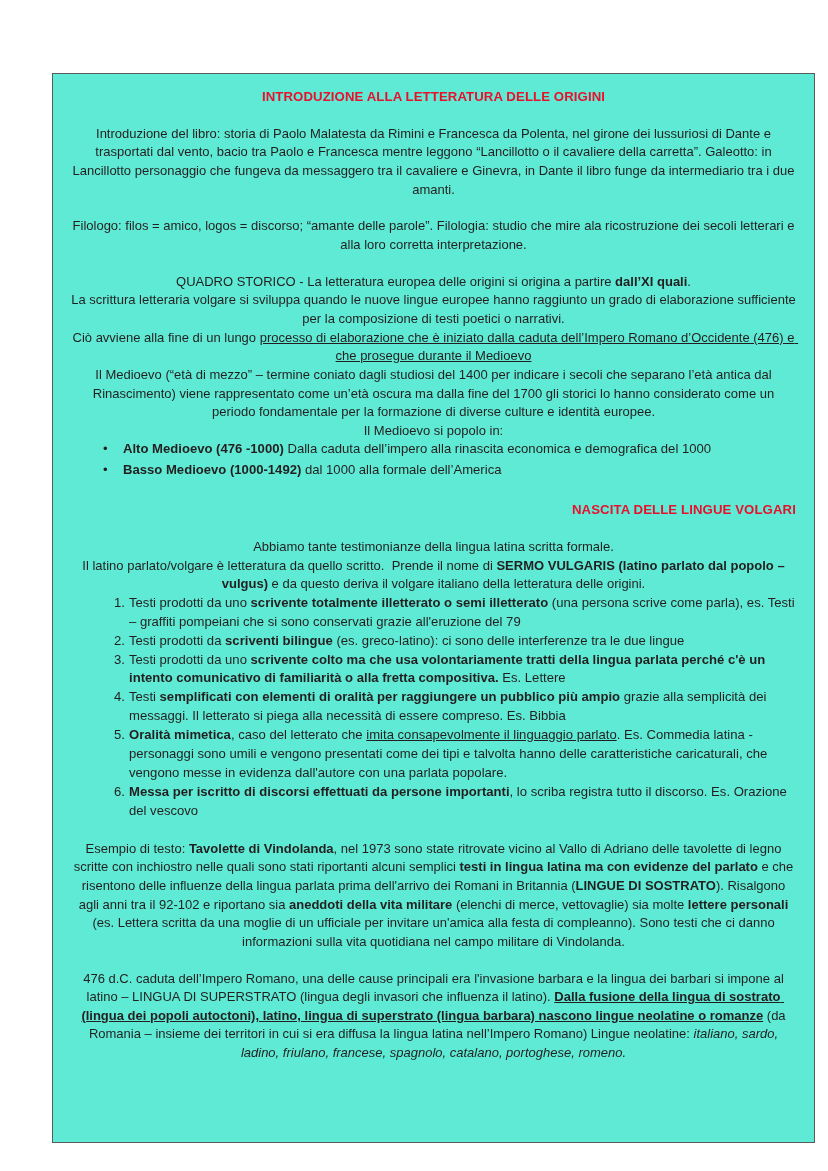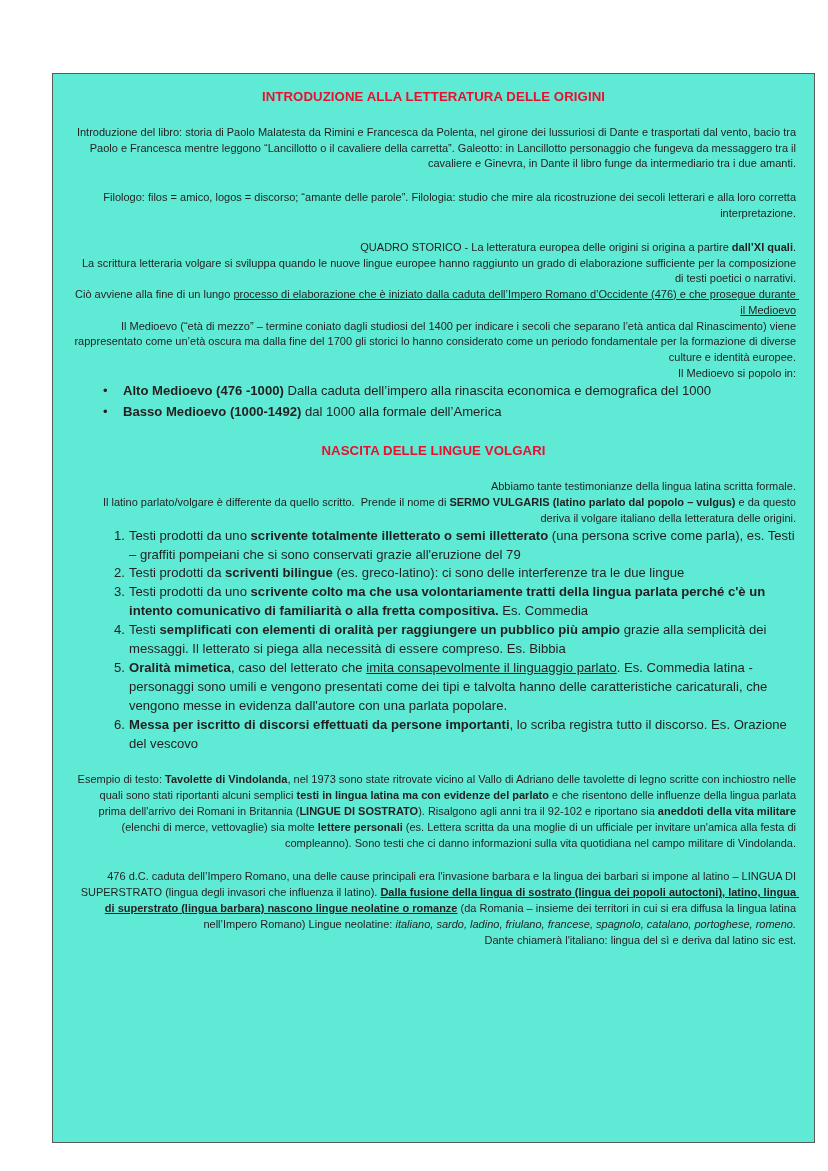--- a/index.html
+++ b/index.html
@@ -35,30 +35,30 @@
     font-size: 13.2px;
     text-align: center;
     letter-spacing: 0.1px;
     margin: 6px 0 0 0;
     line-height: 1.35;
   }
   .section-heading {
     color: #e8112d;
     font-weight: bold;
     font-size: 13.2px;
-    text-align: center;
+    text-align: right;
     letter-spacing: 0.1px;
     margin: 0;
     line-height: 1.35;
   }
   p.para {
-    font-size: 11px;
+    font-size: 13px;
     line-height: 1.435;
     margin: 0;
-    text-align: right;
+    text-align: center;
     white-space: pre-wrap;
   }
   .spacer-lg { height: 19px; }
   .spacer-md { height: 18px; }
   ul.bullets {
     margin: 0;
     padding: 0 0 0 0;
     list-style: none;
   }
   ul.bullets > li {
@@ -133,36 +133,35 @@
     </ul>
 
     <div class="spacer-lg"></div>
 
     <h2 class="section-heading" style="color: rgb(232, 17, 45);">NASCITA DELLE LINGUE VOLGARI</h2>
 
     <div class="spacer-lg"></div>
 
     <p class="para">Abbiamo tante testimonianze della lingua latina scritta formale.</p>
 
-    <p class="para"><span>Il latino parlato/volgare è differente da quello scritto.  Prende il nome di </span><b>SERMO VULGARIS (latino parlato dal popolo – vulgus)</b><span> e da questo deriva il volgare italiano della letteratura delle origini.</span></p>
+    <p class="para"><span>Il latino parlato/volgare è letteratura da quello scritto.  Prende il nome di </span><b>SERMO VULGARIS (latino parlato dal popolo – vulgus)</b><span> e da questo deriva il volgare italiano della letteratura delle origini.</span></p>
 
 
     <ol class="numbers">
       <li><span class="num-mark">1.</span><span>Testi prodotti da uno </span><b>scrivente totalmente illetterato o semi illetterato</b><span> (una persona scrive come parla), es. Testi – graffiti pompeiani che si sono conservati grazie all'eruzione del 79</span></li>
       <li><span class="num-mark">2.</span><span>Testi prodotti da </span><b>scriventi bilingue</b><span> (es. greco-latino): ci sono delle interferenze tra le due lingue</span></li>
-      <li><span class="num-mark">3.</span><span>Testi prodotti da uno </span><b>scrivente colto ma che usa volontariamente tratti della lingua parlata perché c'è un intento comunicativo di familiarità o alla fretta compositiva.</b><span> Es. Commedia</span></li>
+      <li><span class="num-mark">3.</span><span>Testi prodotti da uno </span><b>scrivente colto ma che usa volontariamente tratti della lingua parlata perché c'è un intento comunicativo di familiarità o alla fretta compositiva.</b><span> Es. Lettere</span></li>
       <li><span class="num-mark">4.</span><span>Testi </span><b>semplificati con elementi di oralità per raggiungere un pubblico più ampio</b><span> grazie alla semplicità dei messaggi. Il letterato si piega alla necessità di essere compreso. Es. Bibbia</span></li>
       <li><span class="num-mark">5.</span><b>Oralità mimetica</b><span>, caso del letterato che </span><u>imita consapevolmente il linguaggio parlato</u><span>. Es. Commedia latina - personaggi sono umili e vengono presentati come dei tipi e talvolta hanno delle caratteristiche caricaturali, che vengono messe in evidenza dall'autore con una parlata popolare.</span></li>
       <li><span class="num-mark">6.</span><b>Messa per iscritto di discorsi effettuati da persone importanti</b><span>, lo scriba registra tutto il discorso. Es. Orazione del vescovo</span></li>
     </ol>
 
     <div class="spacer-lg"></div>
 
     <p class="para"><span>Esempio di testo: </span><b>Tavolette di Vindolanda</b><span>, nel 1973 sono state ritrovate vicino al Vallo di Adriano delle tavolette di legno scritte con inchiostro nelle quali sono stati riportanti alcuni semplici </span><b>testi in lingua latina ma con evidenze del parlato</b><span> e che risentono delle influenze della lingua parlata prima dell'arrivo dei Romani in Britannia (</span><b>LINGUE DI SOSTRATO</b><span>). Risalgono agli anni tra il 92-102 e riportano sia </span><b>aneddoti della vita militare</b><span> (elenchi di merce, vettovaglie) sia molte </span><b>lettere personali</b><span> (es. Lettera scritta da una moglie di un ufficiale per invitare un'amica alla festa di compleanno). Sono testi che ci danno informazioni sulla vita quotidiana nel campo militare di Vindolanda.</span></p>
 
     <div class="spacer-md"></div>
 
     <p class="para"><span>476 d.C. caduta dell’Impero Romano, una delle cause principali era l'invasione barbara e la lingua dei barbari si impone al latino – LINGUA DI SUPERSTRATO (lingua degli invasori che influenza il latino). </span><span class="bu">Dalla fusione della lingua di sostrato (lingua dei popoli autoctoni), latino, lingua di superstrato (lingua barbara) nascono lingue neolatine o romanze</span><span> (da Romania – insieme dei territori in cui si era diffusa la lingua latina nell’Impero Romano) Lingue neolatine: </span><i>italiano, sardo, ladino, friulano, francese, spagnolo, catalano, portoghese, romeno.</i></p>
 
-    <p class="para">Dante chiamerà l'italiano: lingua del sì e deriva dal latino sic est.</p>
 
   </div>
 </div>
 
 </body></html>

